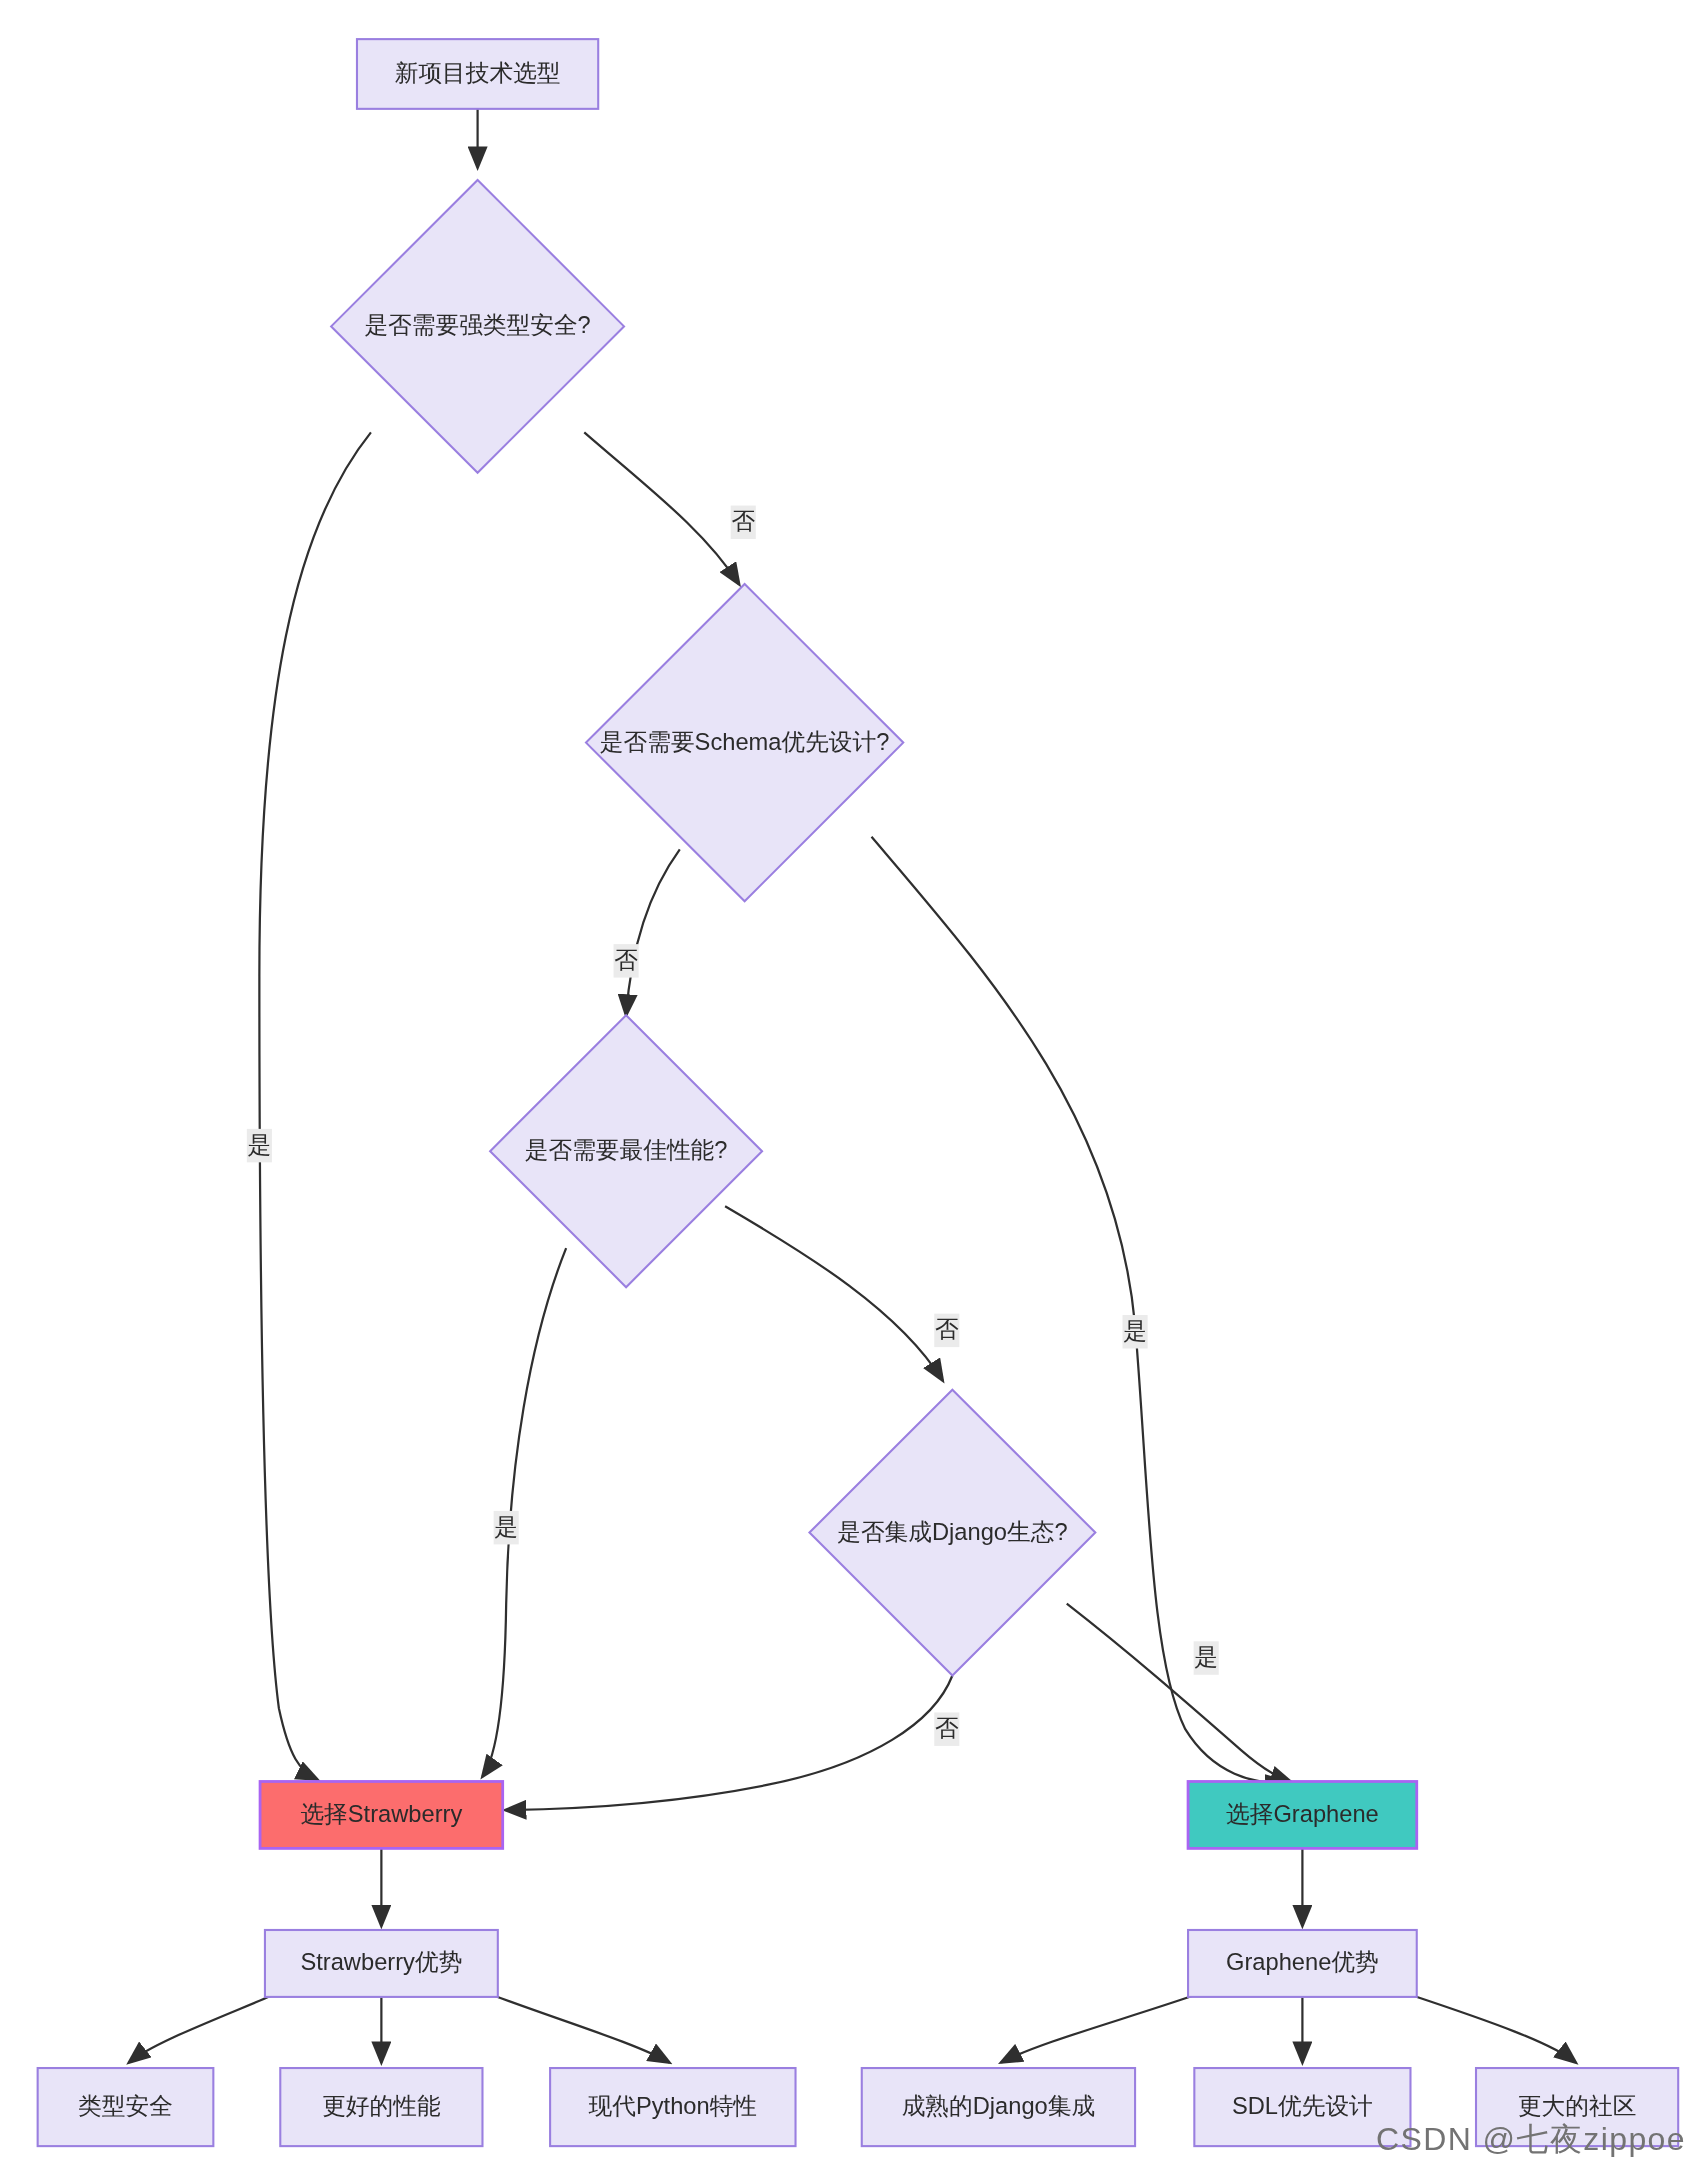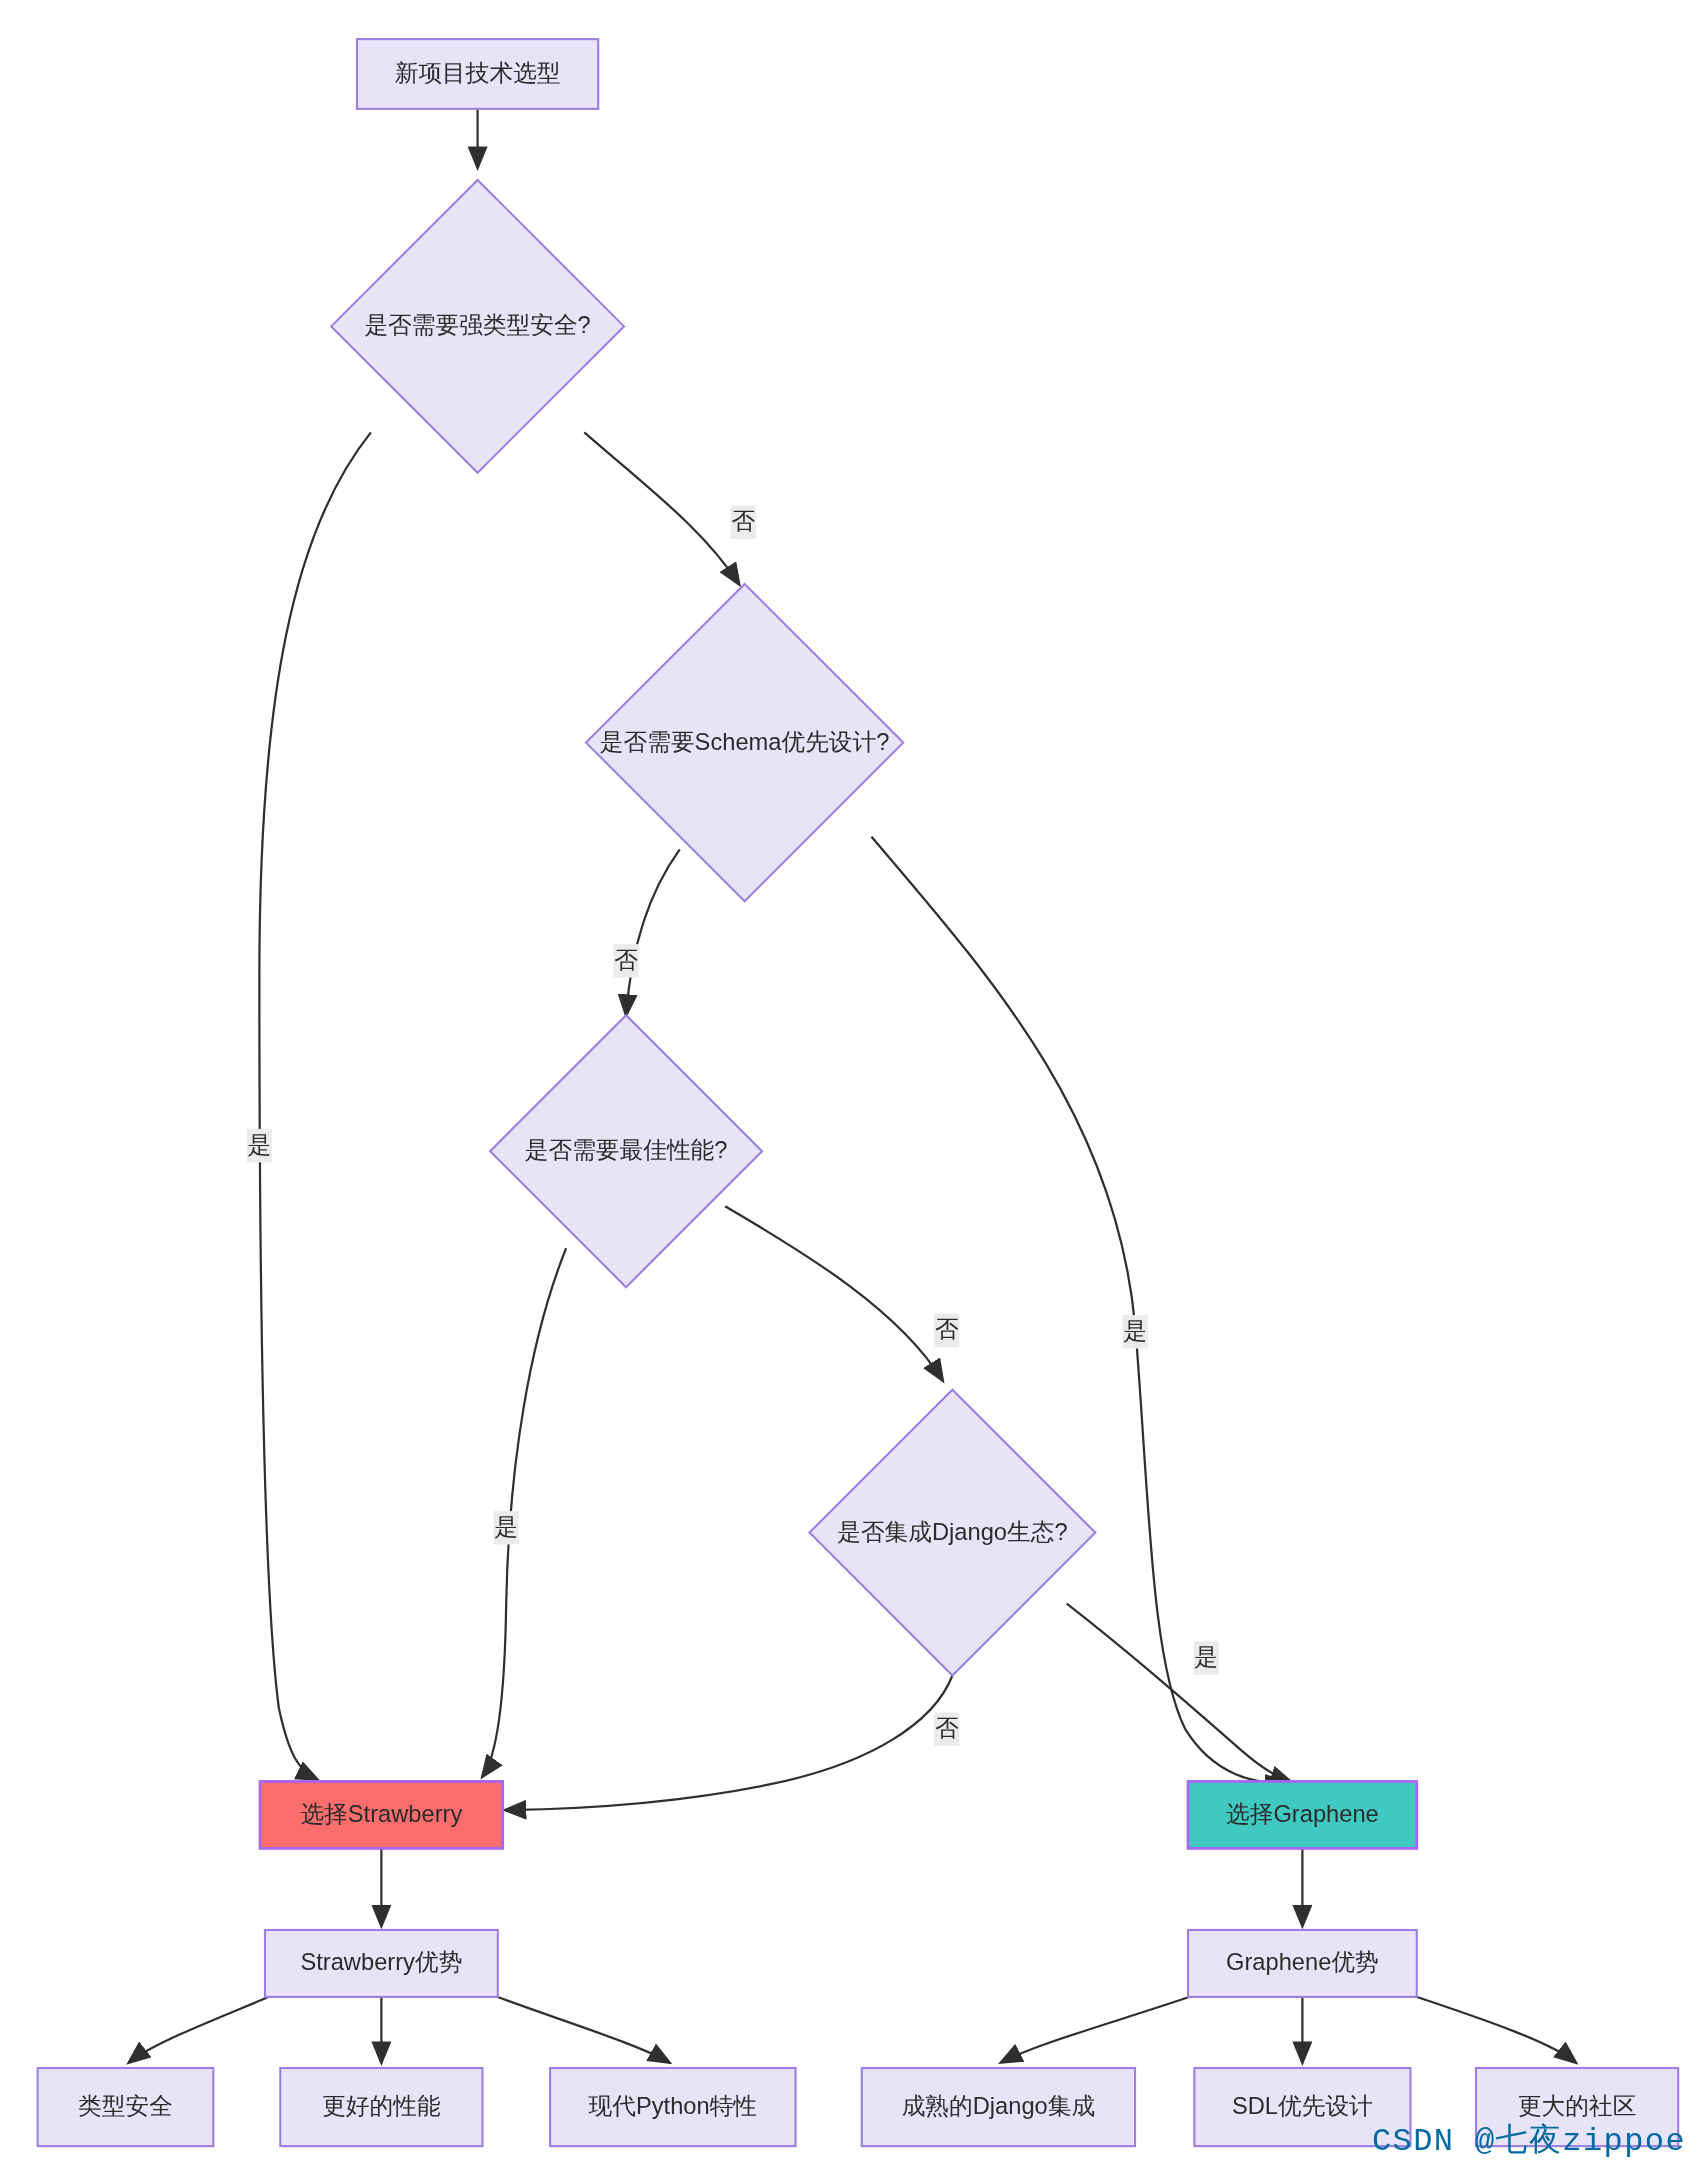--- a/index.html
+++ b/index.html
@@ -59,23 +59,23 @@
     fill: #2b2b2b;
     font-family: "Liberation Sans", "DejaVu Sans", sans-serif;
     font-size: 34px;
     text-anchor: middle;
     dominant-baseline: middle;
   }
   .watermark {
     position: absolute;
     right: 18px;
     bottom: 9.8px;
-    font-family: Liberation Mono, monospace;
+    font-family: Liberation Sans, sans-serif;
     font-size: 32px;
-    color: #0369a1;
+    color: #737373;
     letter-spacing: 1.4px;
     user-select: none;
     white-space: nowrap;
     text-align: right;
   }
 </style>
 </head>
 <body>
 
 <div id="stage">

